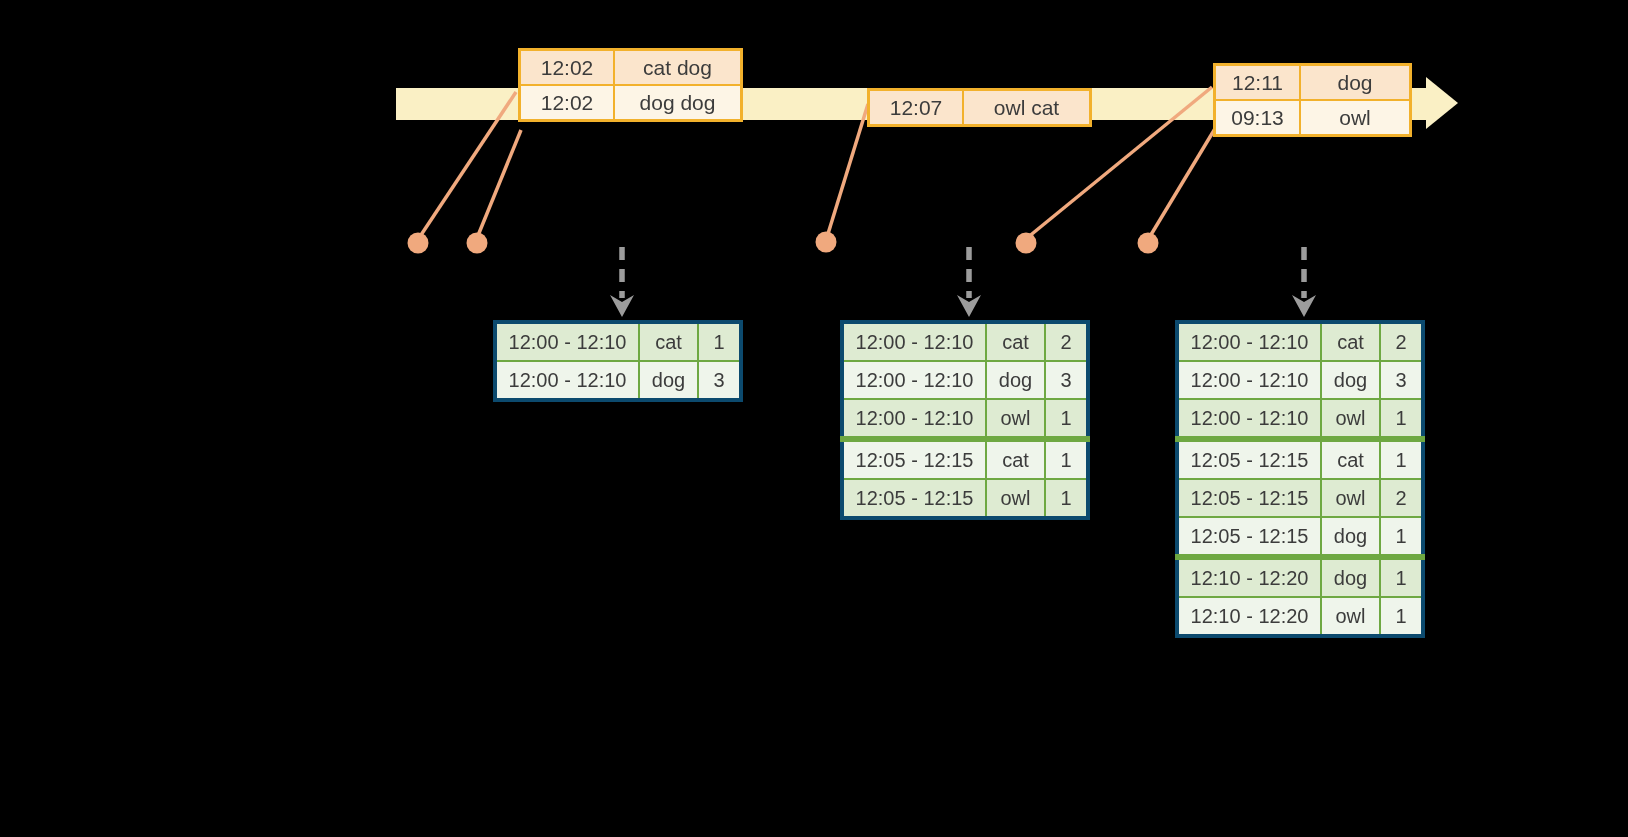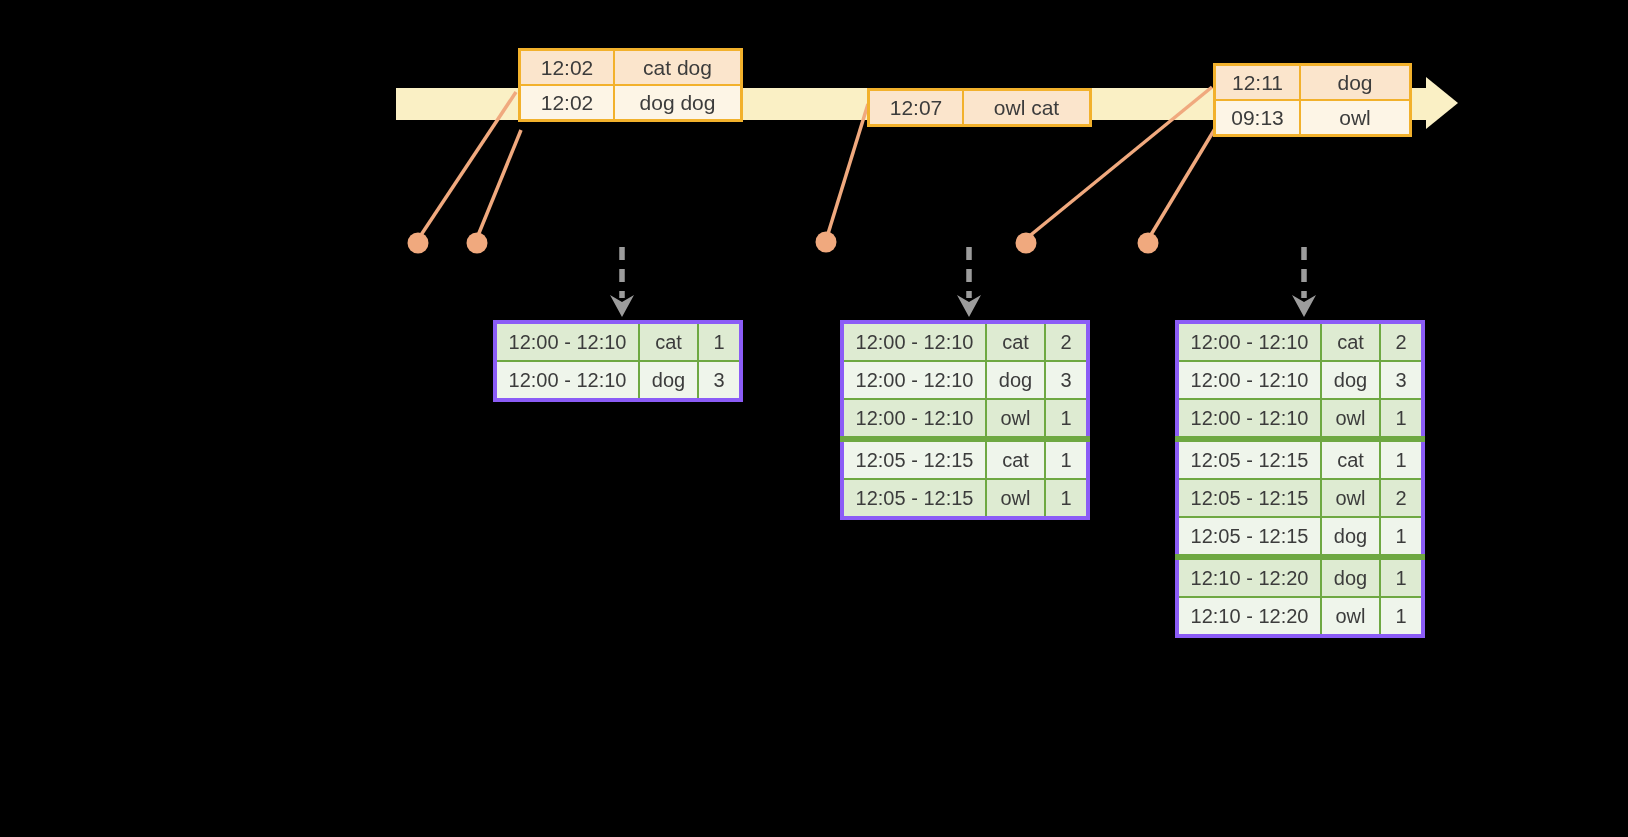--- a/index.html
+++ b/index.html
@@ -19,21 +19,21 @@
   .etable td{border:2px solid #F2B12C;text-align:center;font-size:21px;height:33px;padding:0 6px;}
   .et-a{left:518px;top:48px;}
   .et-b{left:867px;top:88px;}
   .et-c{left:1213px;top:63px;border-radius:13px;}
   .et-a .col-t{width:80px}.et-a .col-w{width:113px}
   .et-b .col-t{width:80px}.et-b .col-w{width:113px}
   .et-c .col-t{width:71px}.et-c .col-w{width:96px}
   .rowp td{background:#FBE5CC;}
   .rowc td{background:#FDF5E6;}
   
-  .gtable{border:4px solid #8b5cf6;}
+  .gtable{border:4px solid #0c4a6e;}
   .gtable td{border:2px solid #6EA842;text-align:center;font-size:20px;height:36px;padding:0;}
   .gtable .sep td{border-top-width:6px;}
   .g-dark td{background:#DEEBD2;}
   .g-light td{background:#EFF5EB;}
   .cw-win{width:141px}.cw-word{width:57px}.cw-cnt{width:40px}
   .gt-1{left:493px;top:320px;}
   .gt-2{left:840px;top:320px;}
   .gt-3{left:1175px;top:320px;}
 </style>
 </head>

